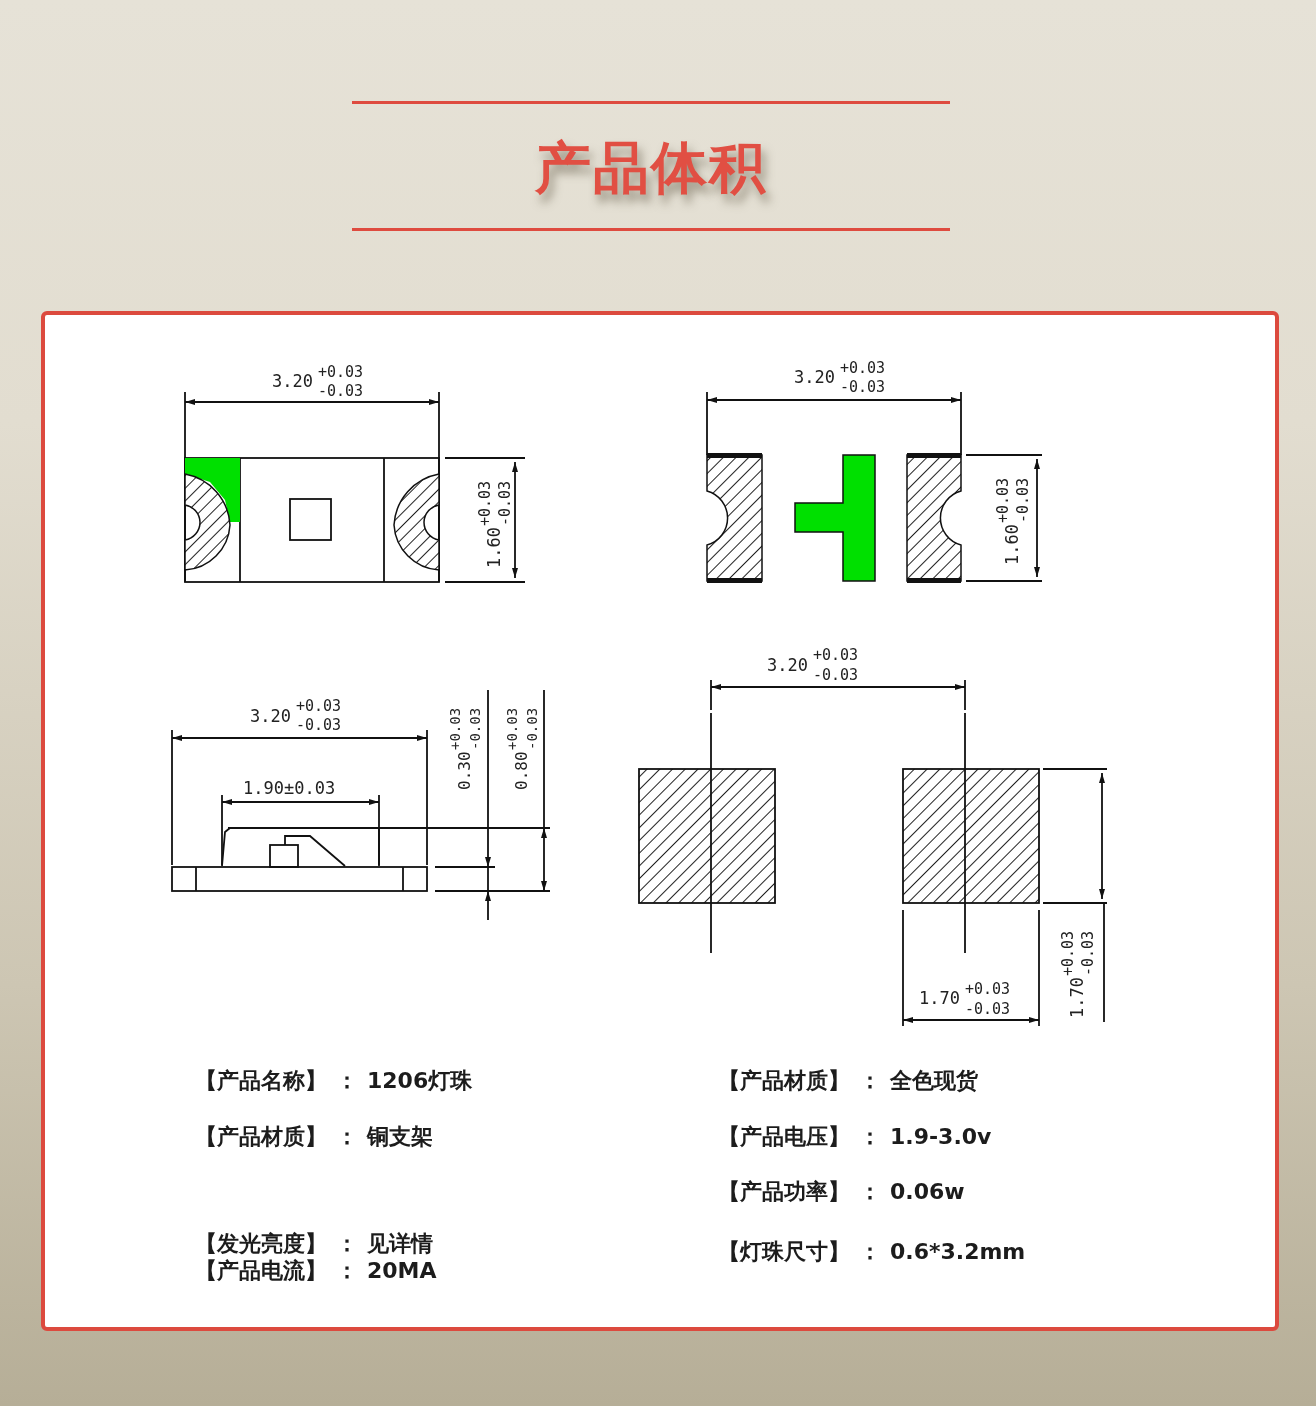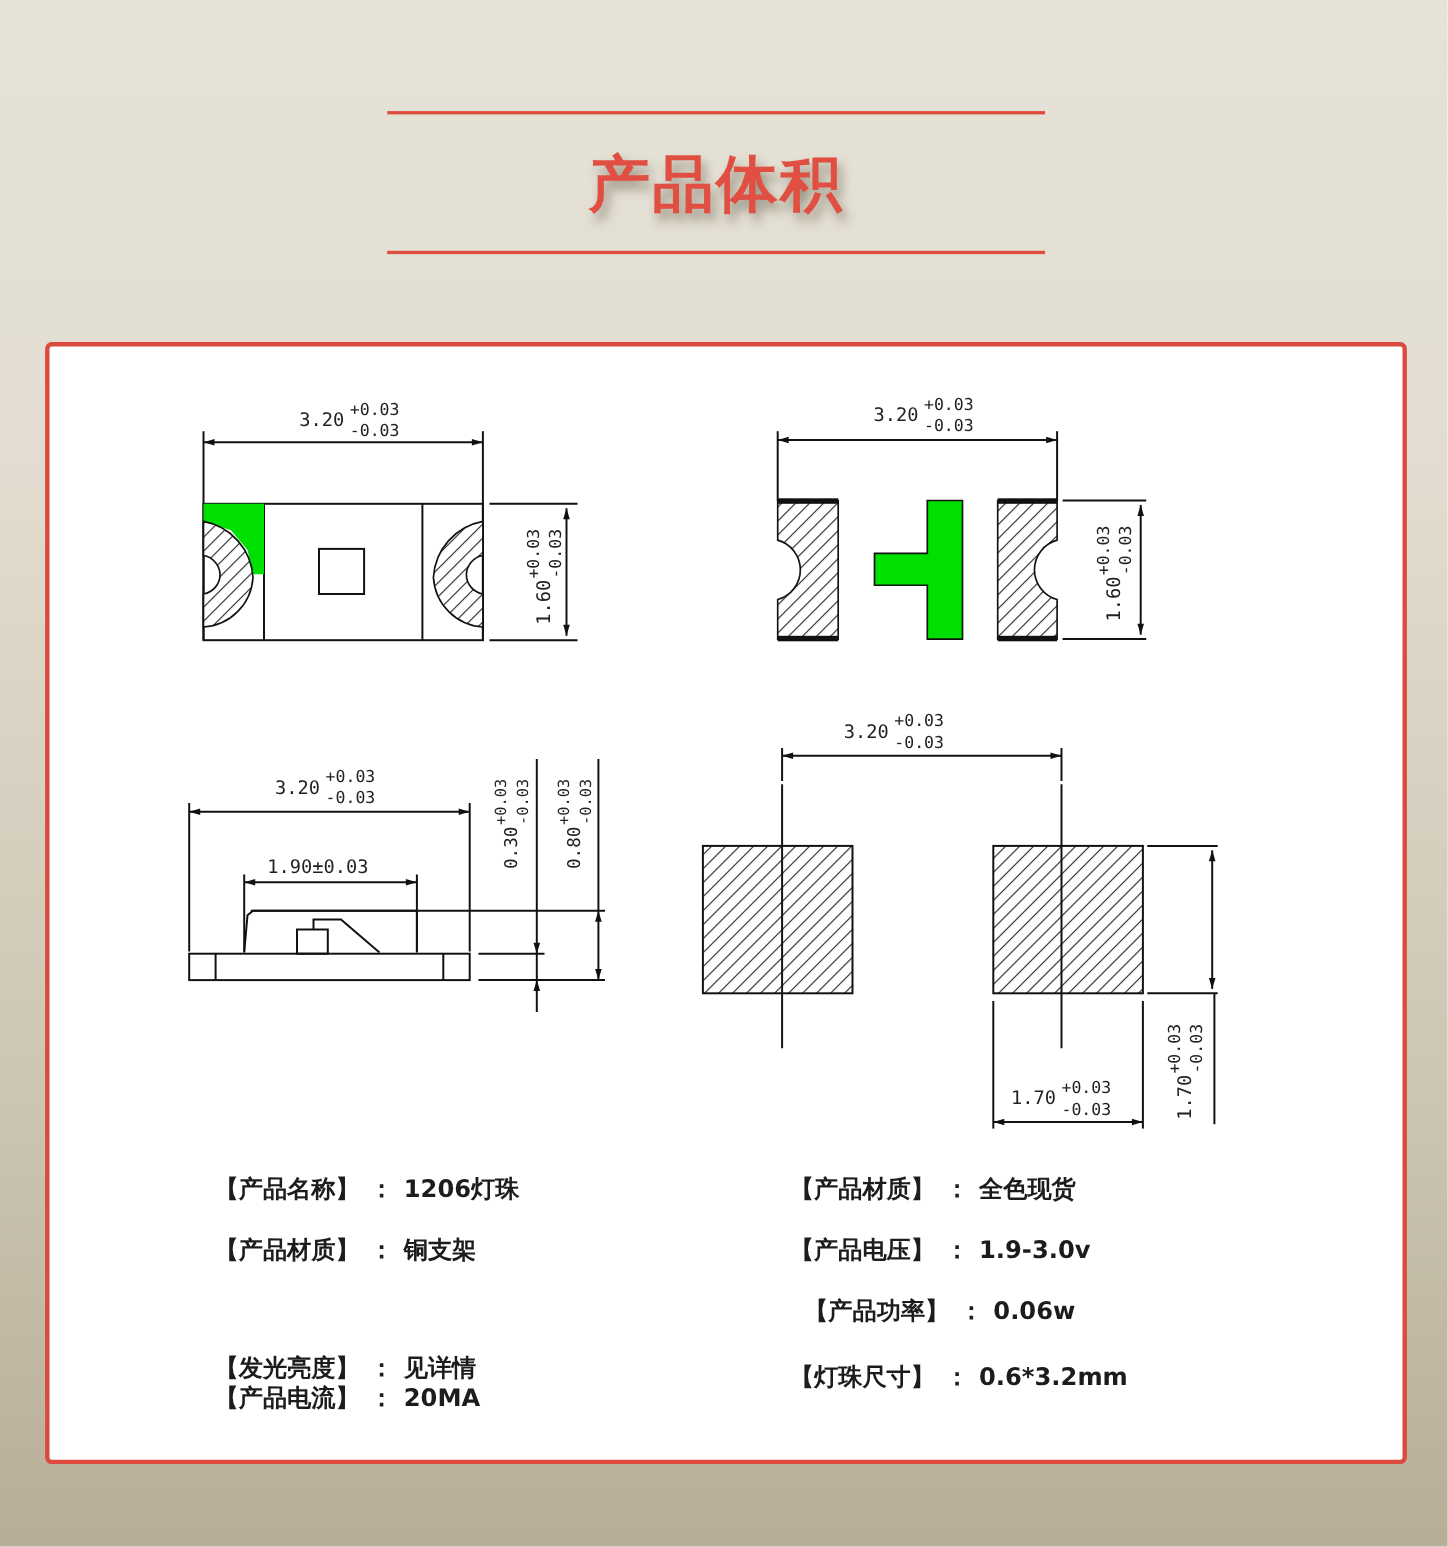--- a/index.html
+++ b/index.html
@@ -200,18 +200,18 @@
 <div class="spec" style="left:195px;top:1237px;margin-top:19px;">
   <span class="lbl">【产品电流】</span><span class="sep">：</span><span>20MA</span>
 </div>
 
 <div class="spec" style="left:718px;top:1066px;">
   <span class="lbl">【产品材质】</span><span class="sep">：</span><span>全色现货</span>
 </div>
 <div class="spec" style="left:718px;top:1122px;">
   <span class="lbl">【产品电压】</span><span class="sep">：</span><span>1.9-3.0v</span>
 </div>
-<div class="spec" style="left:718px;top:1177px;margin-left:13px;">
+<div class="spec" style="left:718px;top:1177px;">
   <span class="lbl">【产品功率】</span><span class="sep">：</span><span>0.06w</span>
 </div>
 <div class="spec" style="left:718px;top:1237px;">
   <span class="lbl">【灯珠尺寸】</span><span class="sep">：</span><span>0.6*3.2mm</span>
 </div>
 
 </body></html>

